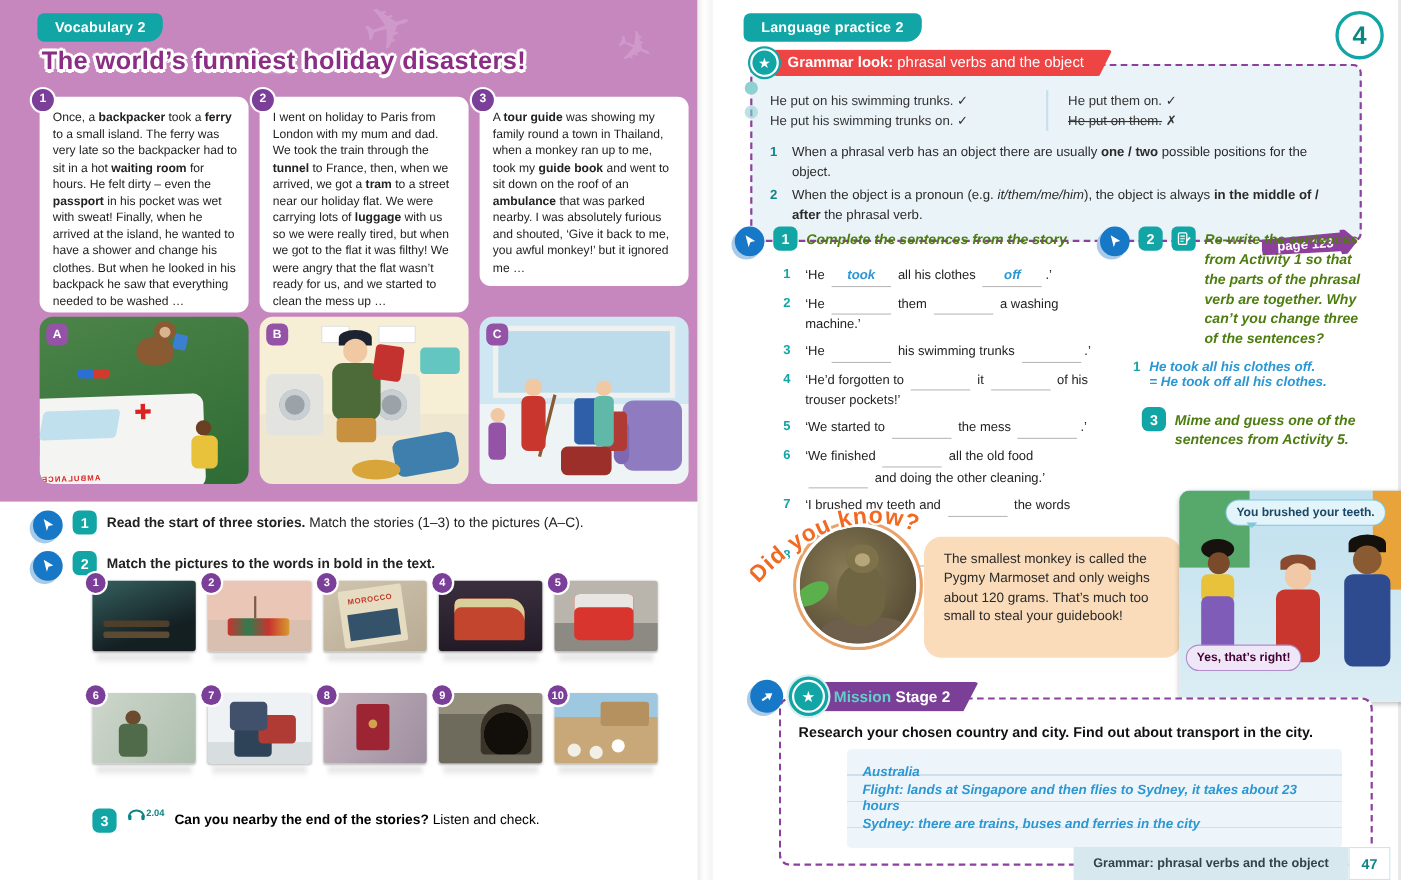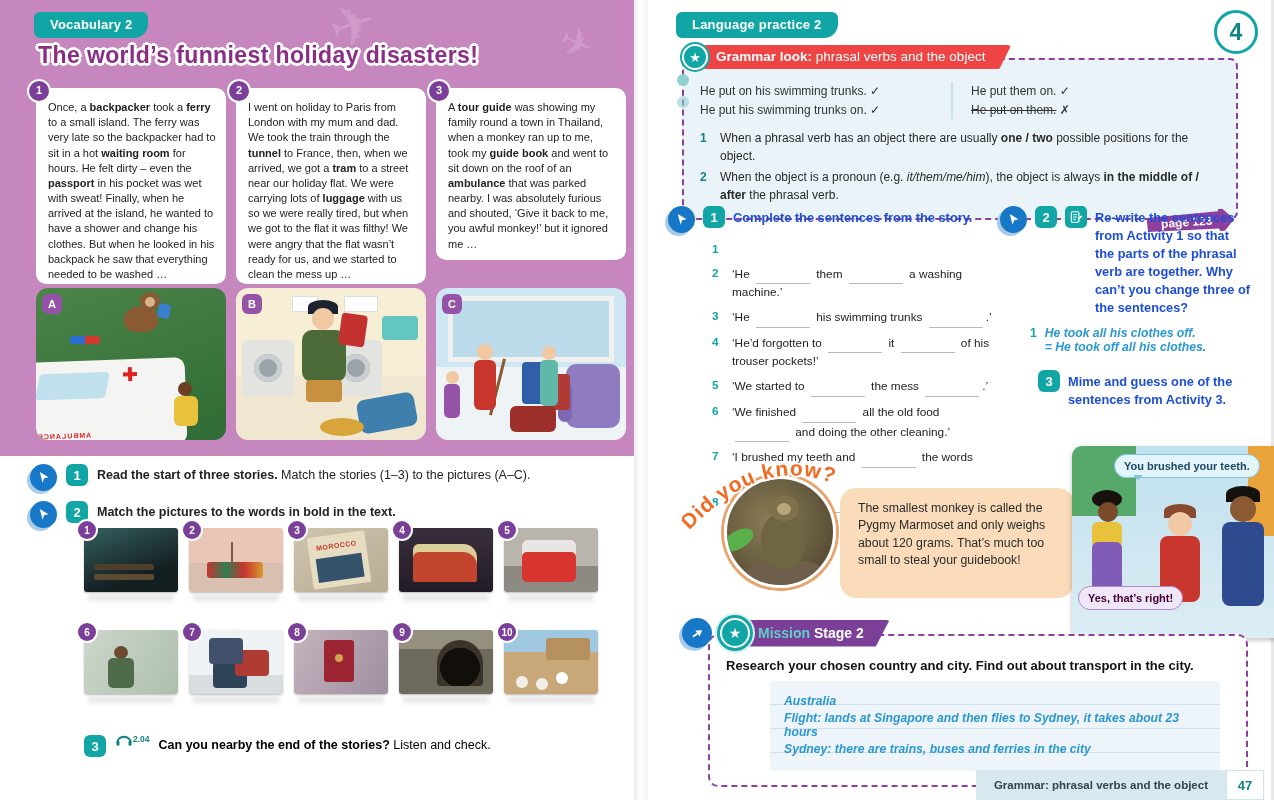--- a/index.html
+++ b/index.html
@@ -156,21 +156,21 @@
   .g-rules { margin-top:10px; font-size:12px; color:#2a2a2a; line-height:1.5; }
   .g-rule { display:flex; gap:8px; margin-top:3px; }
   .g-rule .rn { color:#0e8585; font-weight:700; flex:0 0 12px; }
   .deco-dot { position:absolute; left:-7px; width:12px; height:12px; border-radius:50%; background:#8fd0d0; }
   .page-ref { position:absolute; right:2px; bottom:-15px; background:#8d3f9e; color:#fff; font-weight:700; font-size:12px;
     padding:4px 22px 4px 14px; transform:rotate(-4deg);
     clip-path:polygon(0 18%,82% 10%,82% -20%,100% 50%,84% 120%,82% 88%,0 82%); }
 
   .ract { position:absolute; }
   .ract-head { display:flex; align-items:flex-start; gap:8px; }
-  .ract-head .txt { font-weight:700; font-size:12.8px; line-height:1.4; padding-top:3px; color:#1d4ed8; }
+  .ract-head .txt { font-weight:700; font-size:12.8px; line-height:1.4; padding-top:3px; color:#4d7c0f;font-style:italic; }
   .note-icon { width:22px; height:22px; background:#12a5a5; border-radius:5px; display:flex; align-items:center; justify-content:center; flex:0 0 auto; }
   .sent { display:flex; gap:8px; font-size:11.8px; color:#222; line-height:1.5; margin-top:6px; }
   .sent .sn { color:#12a5a5; font-weight:700; flex:0 0 12px; }
   .gap { display:inline-block; min-width:54px; border-bottom:1px solid #b9b9b9; margin:0 3px; text-align:center; }
   .gap .fill { padding:0 3px; color:#2b97d3; font-style:italic; font-weight:600; font-size:12px; }
   .example { margin:10px 0 0 30px; display:flex; gap:8px; font-size:12.2px; }
   .example .sn { color:#12a5a5; font-weight:700; }
 
   .dyk { position:absolute; left:34px; top:452px; width:590px; height:170px; }
   .dyk-arc { position:absolute; left:0; top:-4px; width:200px; height:92px; z-index:4; }
@@ -432,20 +432,21 @@
           <svg class="arrow-svg" viewBox="0 0 24 24">
               <path d="M6 3 L20 11.5 L13 13 L10.5 20.5 Z" fill="#fff"></path>
             </svg>
         </span>
         <span class="num-square">1</span>
         <span class="txt">Complete the sentences from the story.</span>
       </div>
       <div style="margin:8px 0 0 44px;">
         <div class="sent">
             <span class="sn">1</span>
+            <span><span>‘He </span><span class="gap"><span class="fill">took</span></span><span> all his clothes </span><span class="gap"><span class="fill">off</span></span><span>.’</span></span>
           </div>
         <div class="sent">
             <span class="sn">2</span>
             <span><span>‘He </span><span class="gap"><span class="fill">&nbsp;</span></span><span> them </span><span class="gap"><span class="fill">&nbsp;</span></span><span> a washing machine.’</span></span>
           </div>
         <div class="sent">
             <span class="sn">3</span>
             <span><span>‘He </span><span class="gap"><span class="fill">&nbsp;</span></span><span> his swimming trunks </span><span class="gap"><span class="fill">&nbsp;</span></span><span>.’</span></span>
           </div>
         <div class="sent">
@@ -490,21 +491,21 @@
       </div>
       <div class="example">
         <span class="sn">1</span>
         <span class="hand">
           <span>He took all his clothes off.</span><br>
           <span>= He took off all his clothes.</span>
         </span>
       </div>
       <div class="ract-head" style="margin-top:16px; margin-left:38px;">
         <span class="num-square">3</span>
-        <span class="txt">Mime and guess one of the sentences from Activity 3.</span>
+        <span class="txt">Mime and guess one of the sentences from Activity 5.</span>
       </div>
     </div>
 
     <div class="dyk">
       <svg class="dyk-arc" viewBox="0 0 200 92">
         <defs>
             <path id="arcpath" d="M 6 84 Q 96 -14 190 58"></path>
           </defs>
         <text class="arc-text"><textPath href="#arcpath" startOffset="2">Did you know?</textPath></text>
       </svg>

